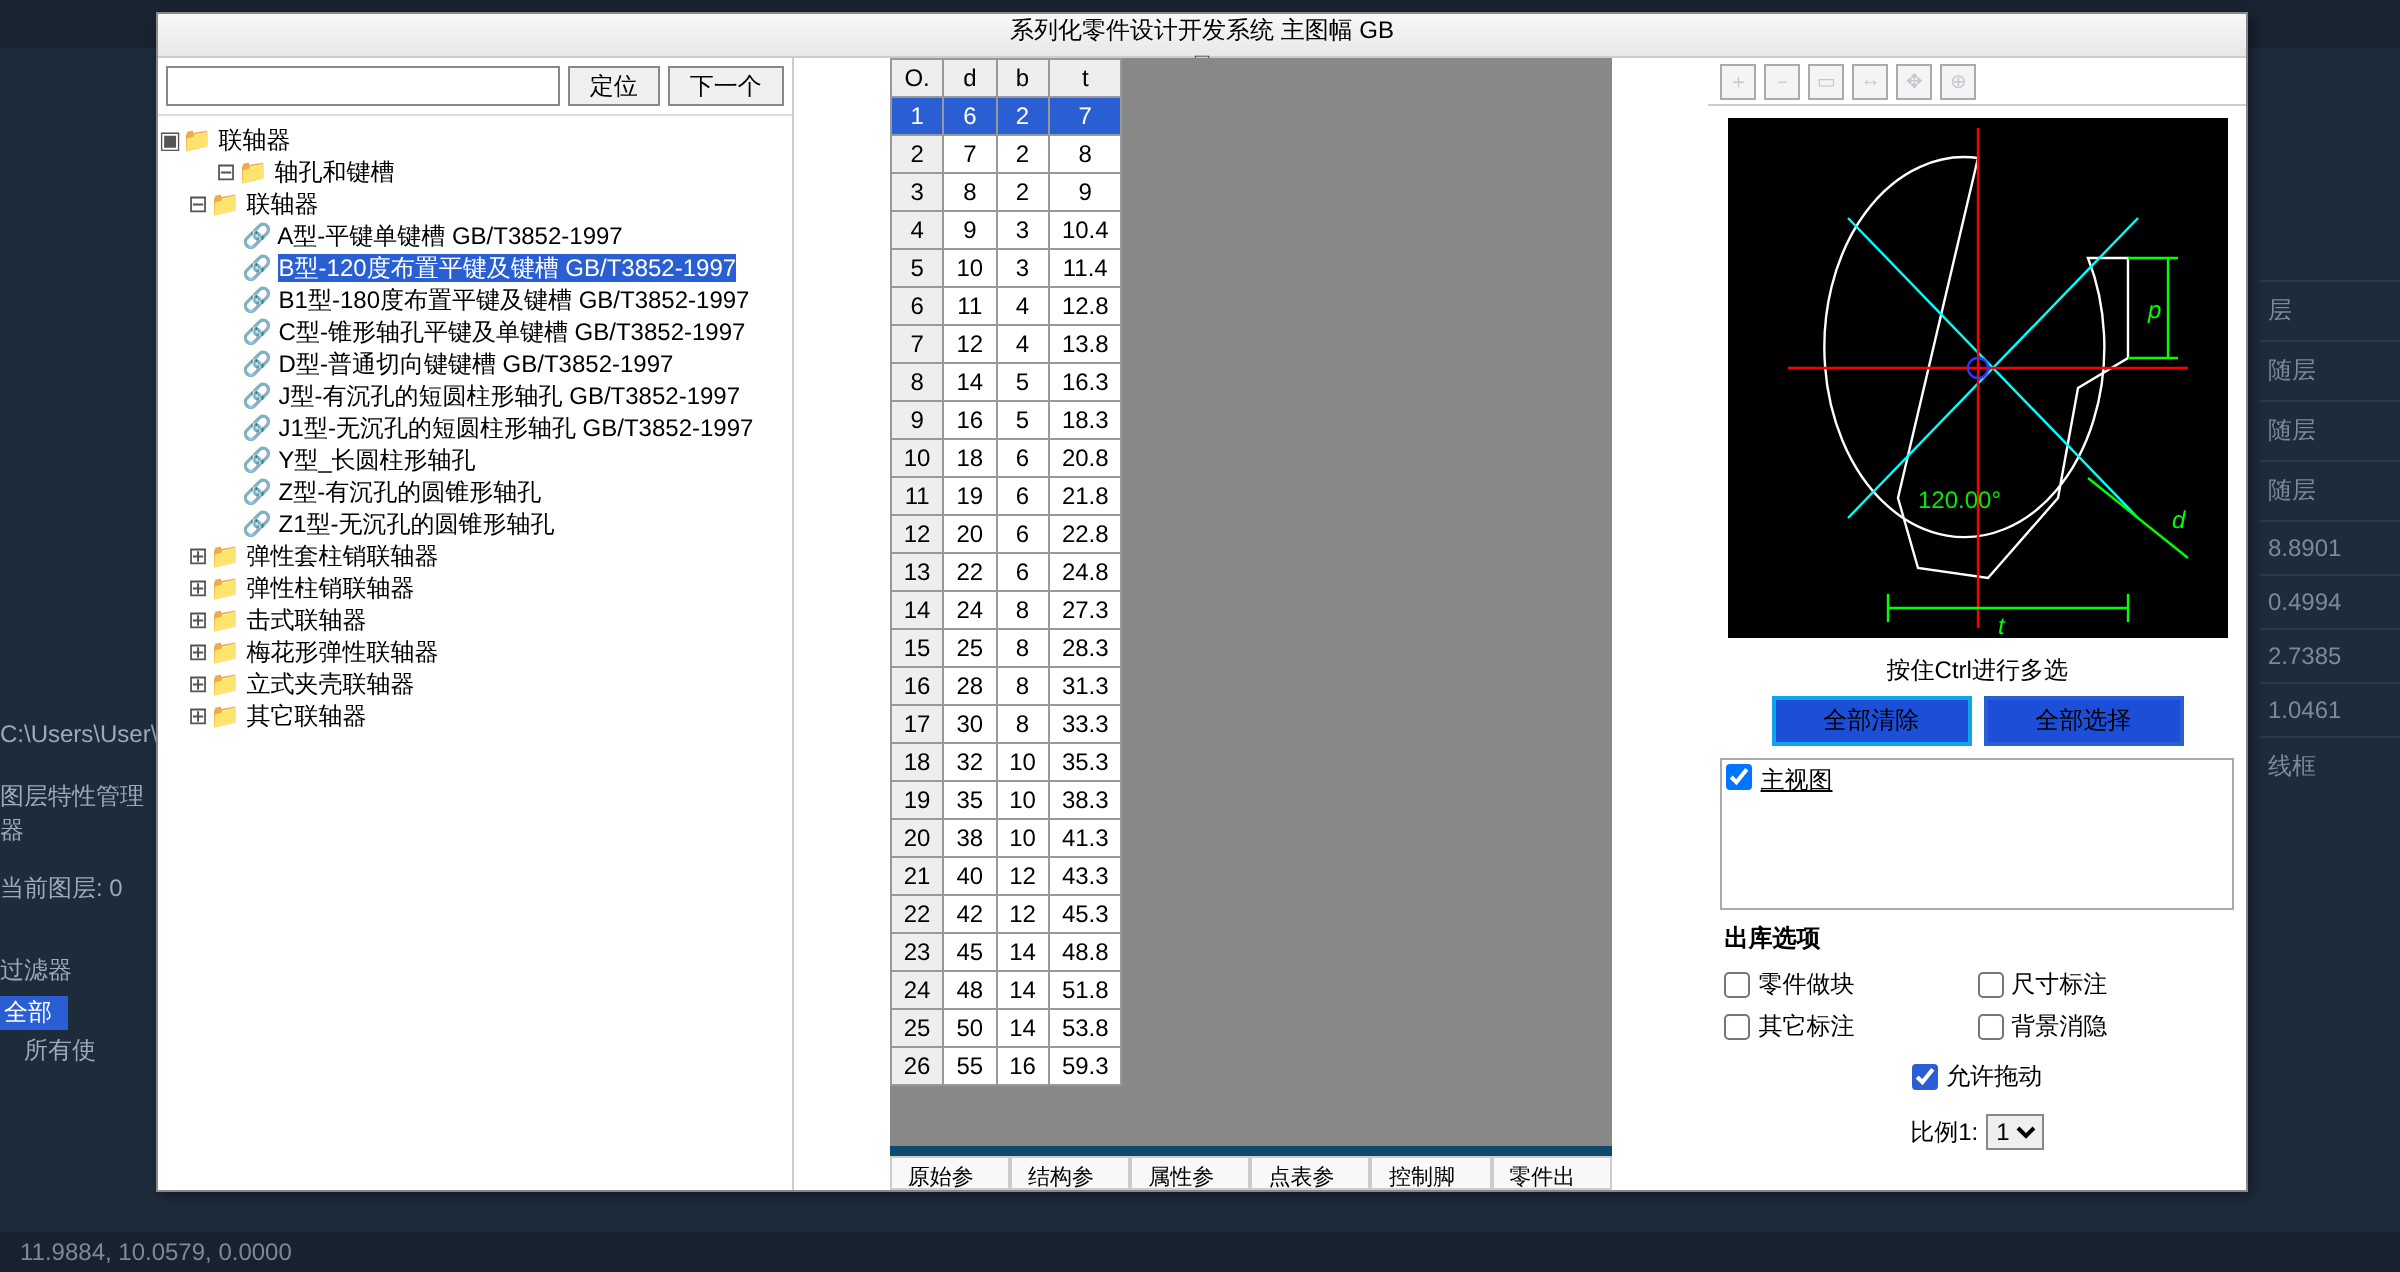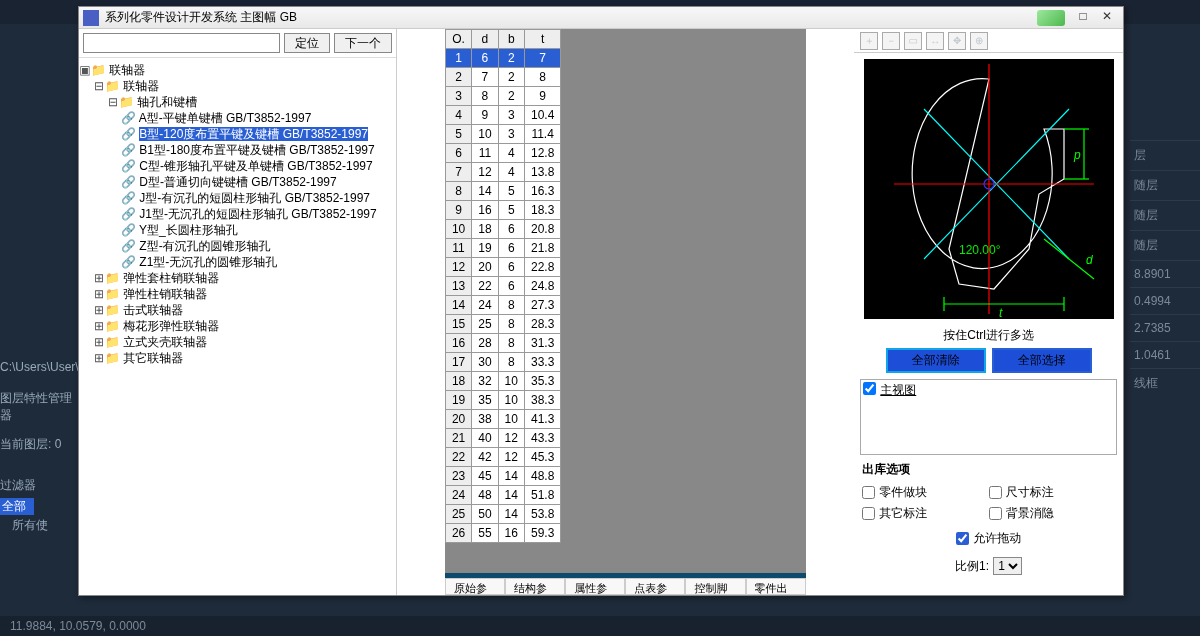--- a/index.html
+++ b/index.html
@@ -3,21 +3,21 @@
 <meta charset="utf-8">
 <style>
 * { margin: 0; padding: 0; box-sizing: border-box; font-family: "Microsoft YaHei", sans-serif; font-size: 12px; }
 body { background: #1a2332; width: 1200px; height: 636px; overflow: hidden; color: #c0c8d0; position: relative; }
 
 .app-bg { position: absolute; inset: 0; background: #1e2b3a; }
 .topbar { height: 24px; background: #1a2332; display: flex; align-items: center; padding: 0 4px; }
 .left-strip { position: absolute; left: 0; top: 24px; width: 80px; height: 590px; background: #1e2b3a; }
 
 .dialog { position: absolute; left: 78px; top: 6px; width: 1046px; height: 590px; background: #fff; border: 1px solid #888; box-shadow: 2px 2px 6px rgba(0,0,0,.4); display: flex; flex-direction: column; }
-.dialog-title { height: 22px; background: linear-gradient(#f8f8f8,#e8e8e8); display: flex; align-items: center; padding: 0 4px; border-bottom: 1px solid #ccc; color: #000; }
+.dialog-title { height: 22px; background: linear-gradient(#f8f8f8,#e8e8e8); display: flex; align-items: center; padding: 0 4px; border-bottom: 1px solid #ccc; color: #000; flex-direction: column; }
 .dialog-title .icon { width: 16px; height: 16px; background: #4a5fc4; margin-right: 6px; }
 .dialog-title .spacer { flex: 1; }
 .dialog-title .logo { width: 28px; height: 16px; background: linear-gradient(135deg,#9de89d,#4db84d); border-radius: 3px; margin-right: 6px; }
 .dialog-title .wbtn { width: 24px; height: 18px; text-align: center; cursor: pointer; color: #333; }
 
 .dialog-body { flex: 1; display: flex; overflow: hidden; gap: 48px; }
 .left-pane { width: 350px; display: flex; flex-direction: column; border-right: 1px solid #ccc; }
 .search-row { display: flex; gap: 4px; padding: 4px; border-bottom: 1px solid #ddd; }
 .search-row input { flex: 1; border: 1px solid #888; height: 20px; padding: 0 4px; }
 .search-row button { border: 1px solid #888; background: #f0f0f0; padding: 0 10px; height: 20px; cursor: pointer; }
@@ -116,22 +116,22 @@
   <div class="dialog-body">
 
     <div class="left-pane">
       <div class="search-row">
         <input type="text" style="">
         <button>定位</button>
         <button>下一个</button>
       </div>
       <div class="tree">
         <div class="tree-node"><span class="bullet">▣</span><span class="folder">📁</span> <span class="txt">联轴器</span></div>
+        <div class="tree-node ind2"><span class="bullet">⊟</span><span class="folder">📁</span> <span class="txt">轴孔和键槽</span></div>
         <div class="tree-node ind1"><span class="bullet">⊟</span><span class="folder">📁</span> <span class="txt">联轴器</span></div>
-        <div class="tree-node ind2"><span class="bullet">⊟</span><span class="folder">📁</span> <span class="txt">轴孔和键槽</span></div>
         <div id="tree-leaves">
             <div class="tree-node ind3"><span class="leaf">🔗</span> <span class="txt">A型-平键单键槽 GB/T3852-1997</span></div>
             <div class="tree-node ind3 selected"><span class="leaf">🔗</span> <span class="txt">B型-120度布置平键及键槽 GB/T3852-1997</span></div>
             <div class="tree-node ind3"><span class="leaf">🔗</span> <span class="txt">B1型-180度布置平键及键槽 GB/T3852-1997</span></div>
             <div class="tree-node ind3"><span class="leaf">🔗</span> <span class="txt">C型-锥形轴孔平键及单键槽 GB/T3852-1997</span></div>
             <div class="tree-node ind3"><span class="leaf">🔗</span> <span class="txt">D型-普通切向键键槽 GB/T3852-1997</span></div>
             <div class="tree-node ind3"><span class="leaf">🔗</span> <span class="txt">J型-有沉孔的短圆柱形轴孔 GB/T3852-1997</span></div>
             <div class="tree-node ind3"><span class="leaf">🔗</span> <span class="txt">J1型-无沉孔的短圆柱形轴孔 GB/T3852-1997</span></div>
             <div class="tree-node ind3"><span class="leaf">🔗</span> <span class="txt">Y型_长圆柱形轴孔</span></div>
             <div class="tree-node ind3"><span class="leaf">🔗</span> <span class="txt">Z型-有沉孔的圆锥形轴孔</span></div>

